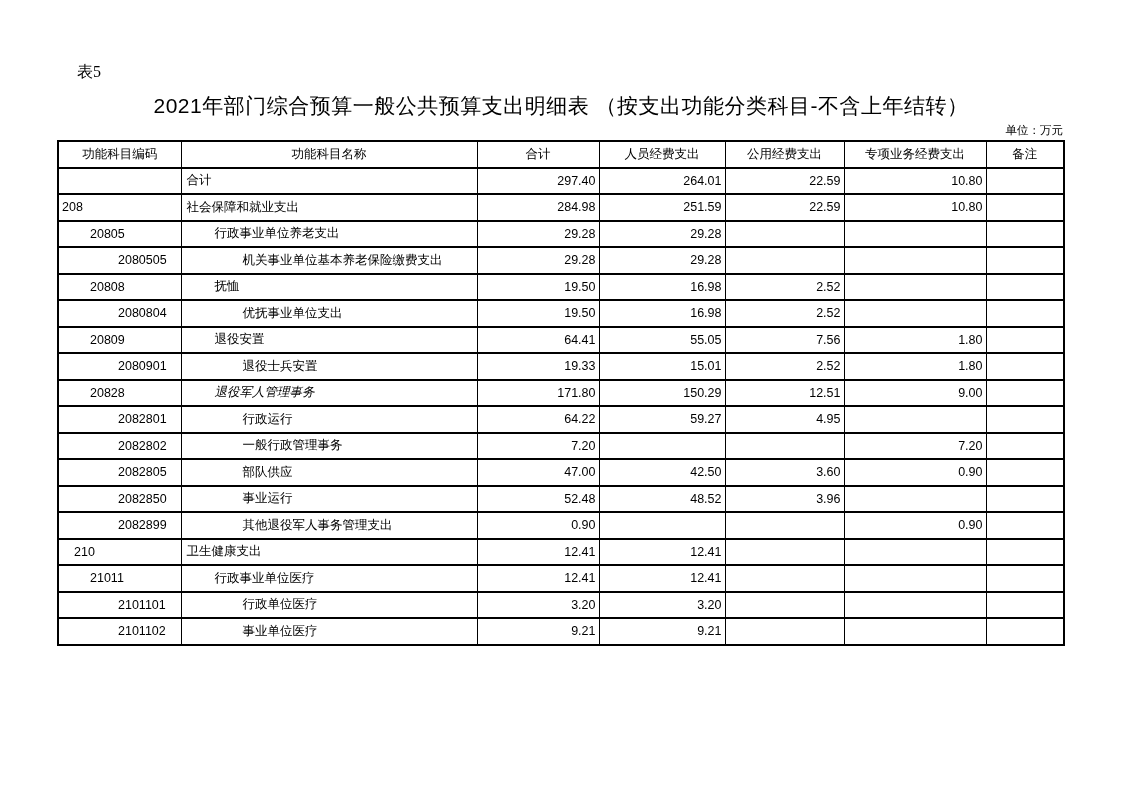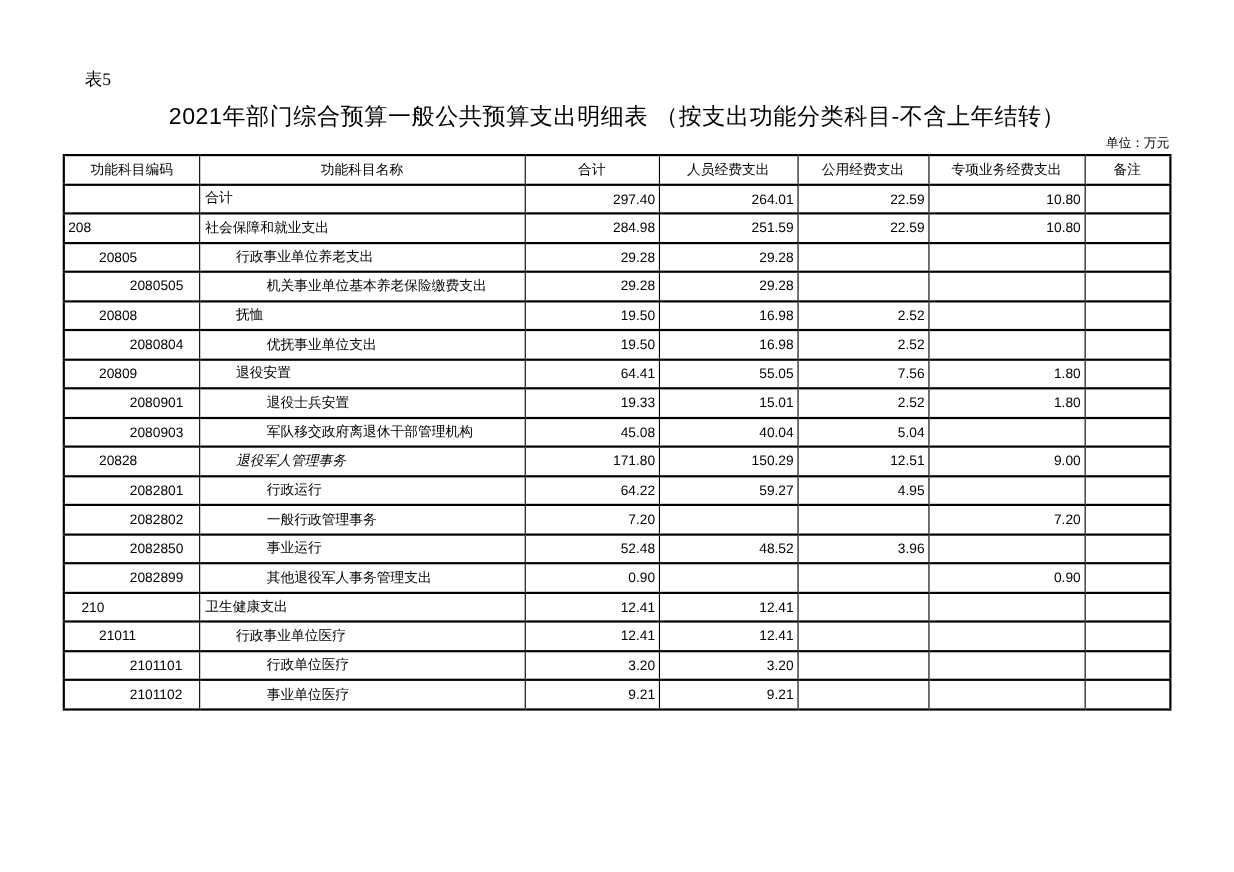--- a/index.html
+++ b/index.html
@@ -175,29 +175,20 @@
       <tr>
     <td class="cell-code" style="padding-left: 59px;">2080901</td>
     <td class="cell-name" style="padding-left: 61px;">退役士兵安置</td>
     <td class="num">19.33</td>
     <td class="num">15.01</td>
     <td class="num">2.52</td>
     <td class="num">1.80</td>
     <td class="cell-remark"></td>
   </tr>
       <tr>
-    <td class="cell-code" style="padding-left: 59px;">2080903</td>
-    <td class="cell-name" style="padding-left: 61px;">军队移交政府离退休干部管理机构</td>
-    <td class="num">45.08</td>
-    <td class="num">40.04</td>
-    <td class="num">5.04</td>
-    <td class="num"></td>
-    <td class="cell-remark"></td>
-  </tr>
-      <tr>
     <td class="cell-code" style="padding-left: 31px;">20828</td>
     <td class="cell-name" style="padding-left: 33px; font-style: italic;">退役军人管理事务</td>
     <td class="num">171.80</td>
     <td class="num">150.29</td>
     <td class="num">12.51</td>
     <td class="num">9.00</td>
     <td class="cell-remark"></td>
   </tr>
       <tr>
     <td class="cell-code" style="padding-left: 59px;">2082801</td>
@@ -211,20 +202,29 @@
       <tr>
     <td class="cell-code" style="padding-left: 59px;">2082802</td>
     <td class="cell-name" style="padding-left: 61px;">一般行政管理事务</td>
     <td class="num">7.20</td>
     <td class="num"></td>
     <td class="num"></td>
     <td class="num">7.20</td>
     <td class="cell-remark"></td>
   </tr>
       <tr>
+    <td class="cell-code" style="padding-left: 59px;">2082805</td>
+    <td class="cell-name" style="padding-left: 61px;">部队供应</td>
+    <td class="num">47.00</td>
+    <td class="num">42.50</td>
+    <td class="num">3.60</td>
+    <td class="num">0.90</td>
+    <td class="cell-remark"></td>
+  </tr>
+      <tr>
     <td class="cell-code" style="padding-left: 59px;">2082850</td>
     <td class="cell-name" style="padding-left: 61px;">事业运行</td>
     <td class="num">52.48</td>
     <td class="num">48.52</td>
     <td class="num">3.96</td>
     <td class="num"></td>
     <td class="cell-remark"></td>
   </tr>
       <tr>
     <td class="cell-code" style="padding-left: 59px;">2082899</td>

